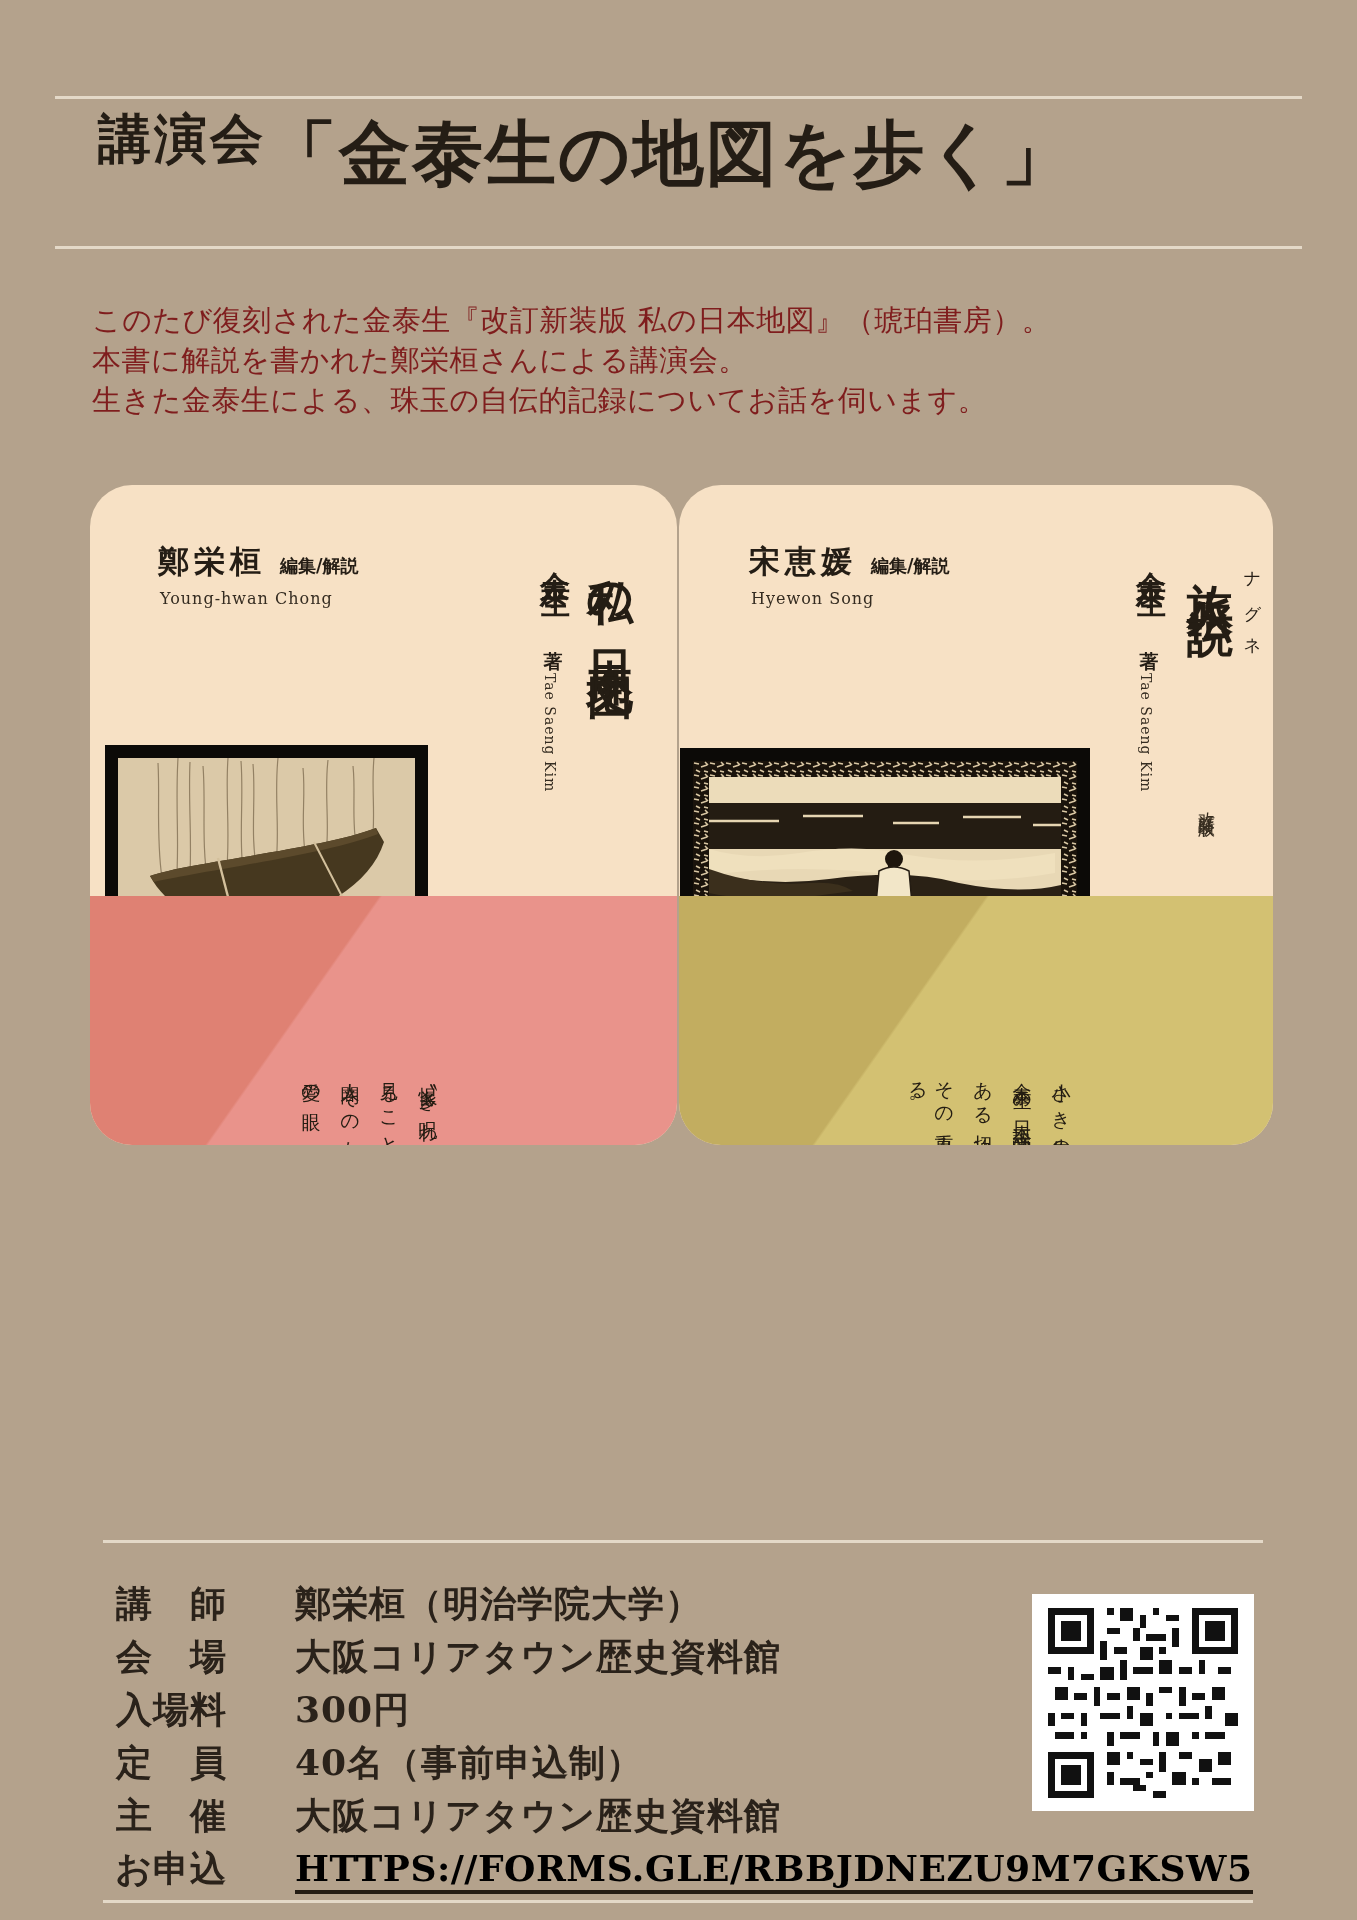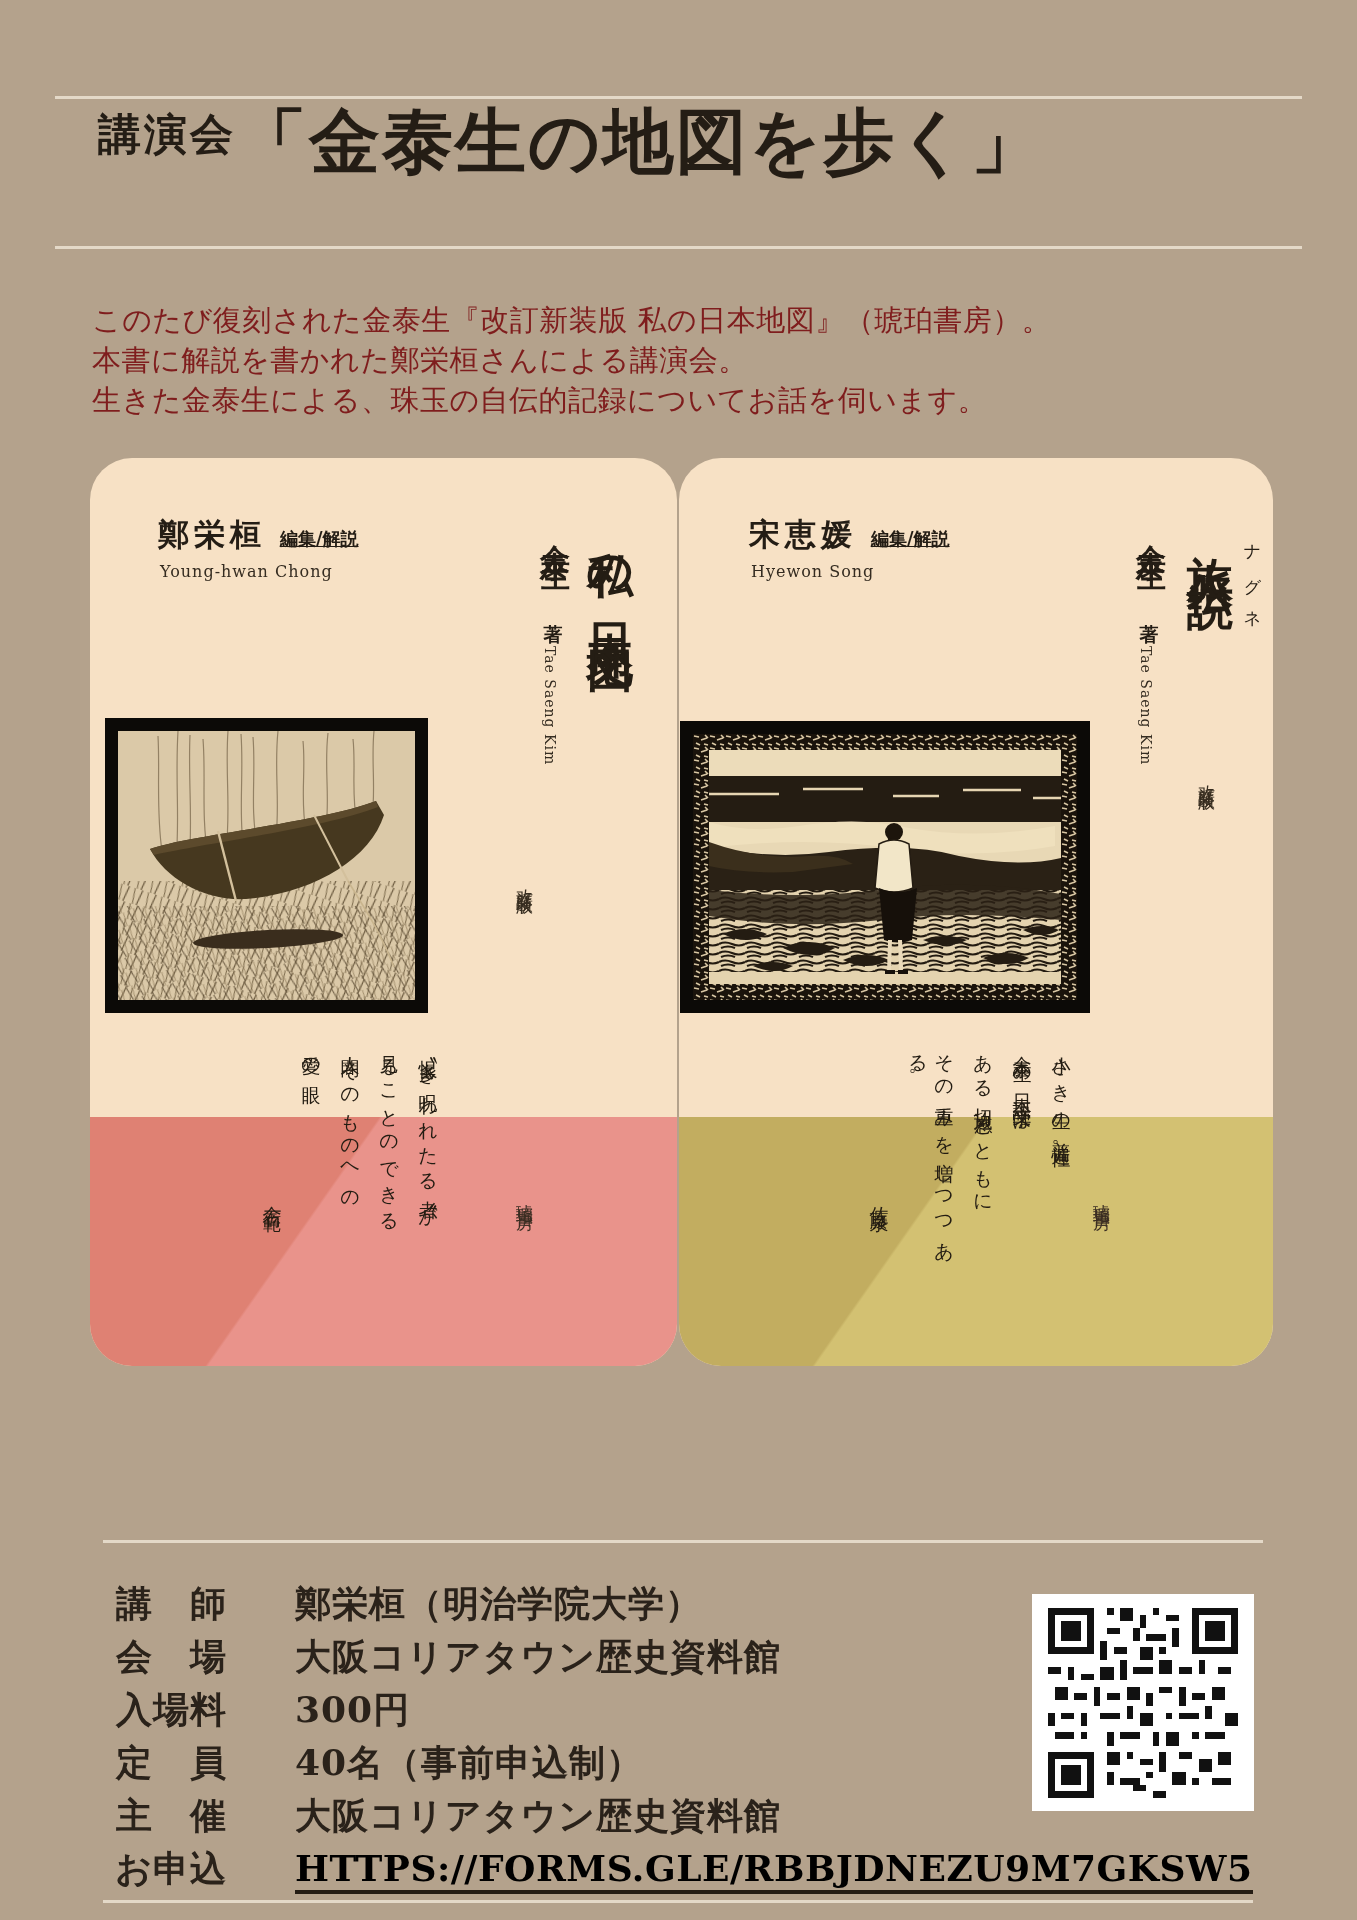--- a/index.html
+++ b/index.html
@@ -5,36 +5,36 @@
   html,body{margin:0;padding:0;}
   body{font-family:"DejaVu Serif","Liberation Serif",serif;}
   .poster{position:relative;width:1357px;height:1920px;background:#b4a28c;overflow:hidden;color:#241d15;}
   .hline{position:absolute;height:3px;background:#ece3d2;opacity:.85;}
   #line-top{left:55px;width:1247px;top:96px;}
   #line-under-title{left:55px;width:1247px;top:246px;}
   #line-under-banner{left:103px;width:1160px;top:1540px;}
   #line-bottom{left:103px;width:1150px;top:1900px;}
 
   .header{position:absolute;left:98px;top:104px;display:flex;align-items:flex-end;}
-  .header .prefix{font-size:43px;font-weight:700;letter-spacing:3px;padding-bottom:15px;}
+  .header .prefix{font-size:53px;font-weight:700;letter-spacing:3px;padding-bottom:15px;}
   .header .main{font-size:71px;font-weight:700;letter-spacing:2px;line-height:1.05;}
 
   .intro{position:absolute;left:92px;top:300px;font-size:29px;line-height:40px;color:#7f1d1d;letter-spacing:.5px;}
 
   
-  .book{position:absolute;top:458px;height:908px;background:#f7e1c5;border-radius:42px;overflow:hidden;}
+  .book{position:absolute;top:485px;height:660px;background:#f7e1c5;border-radius:42px;overflow:hidden;}
   #book-left{left:90px;width:587px;}
   #book-right{left:679px;width:594px;}
   .band{position:absolute;left:0;bottom:0;width:100%;height:249px;}
   #band-left{background:linear-gradient(125deg,#df8173 0%,#df8173 38%,#e9938b 38.4%,#e9938b 100%);}
   #band-right{background:linear-gradient(125deg,#c2ad60 0%,#c2ad60 40%,#d3c172 40.4%,#d3c172 100%);}
 
   .editor-row{position:absolute;display:flex;align-items:baseline;gap:14px;}
   .editor-name{font-size:31px;font-weight:700;letter-spacing:5px;}
-  .editor-role{font-size:18px;font-weight:700;text-decoration:underline;}
+  .editor-role{font-size:18px;font-weight:700;}
   .editor-roman{position:absolute;font-size:16px;letter-spacing:1px;color:#352c21;}
   #book-left .editor-row{left:68px;top:56px;}
   #book-left .editor-roman{left:70px;top:104px;}
   #book-right .editor-row{left:70px;top:56px;}
   #book-right .editor-roman{left:72px;top:104px;}
 
   .vtext{writing-mode:vertical-rl;text-orientation:upright;position:absolute;}
   .vroman{writing-mode:vertical-rl;text-orientation:mixed;position:absolute;}
   .book-title{font-size:46px;font-weight:600;letter-spacing:9px;color:#241d14;}
   #book-left .book-title{left:490px;top:58px;}

